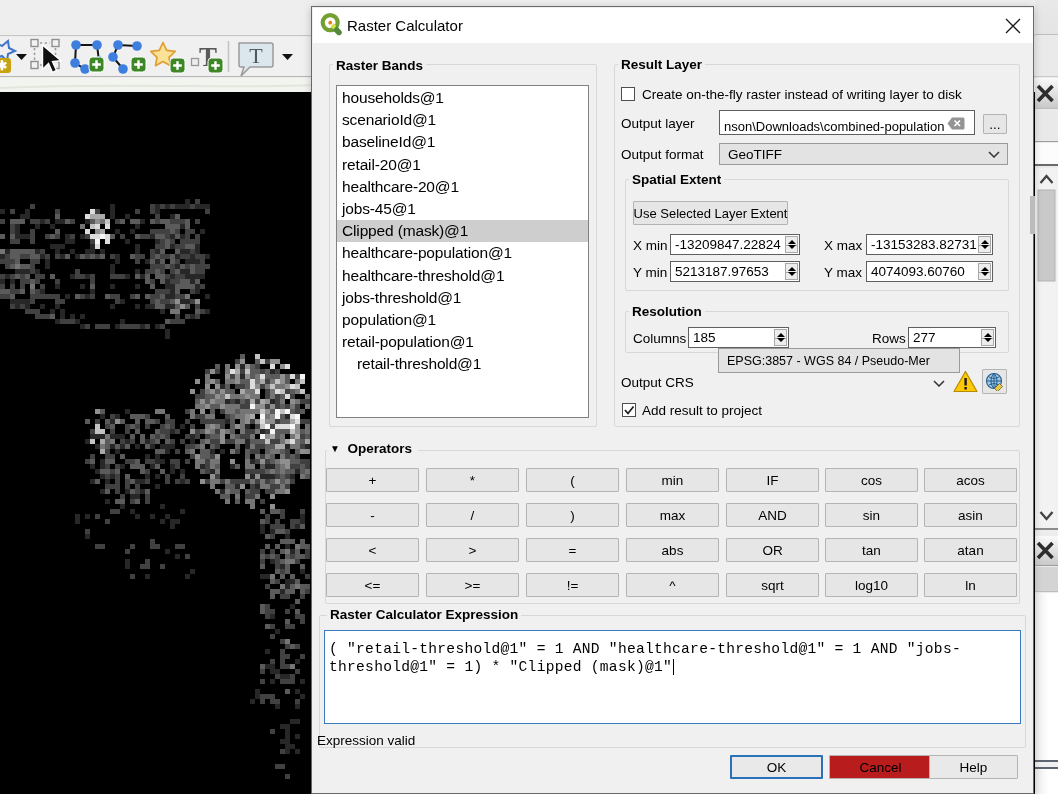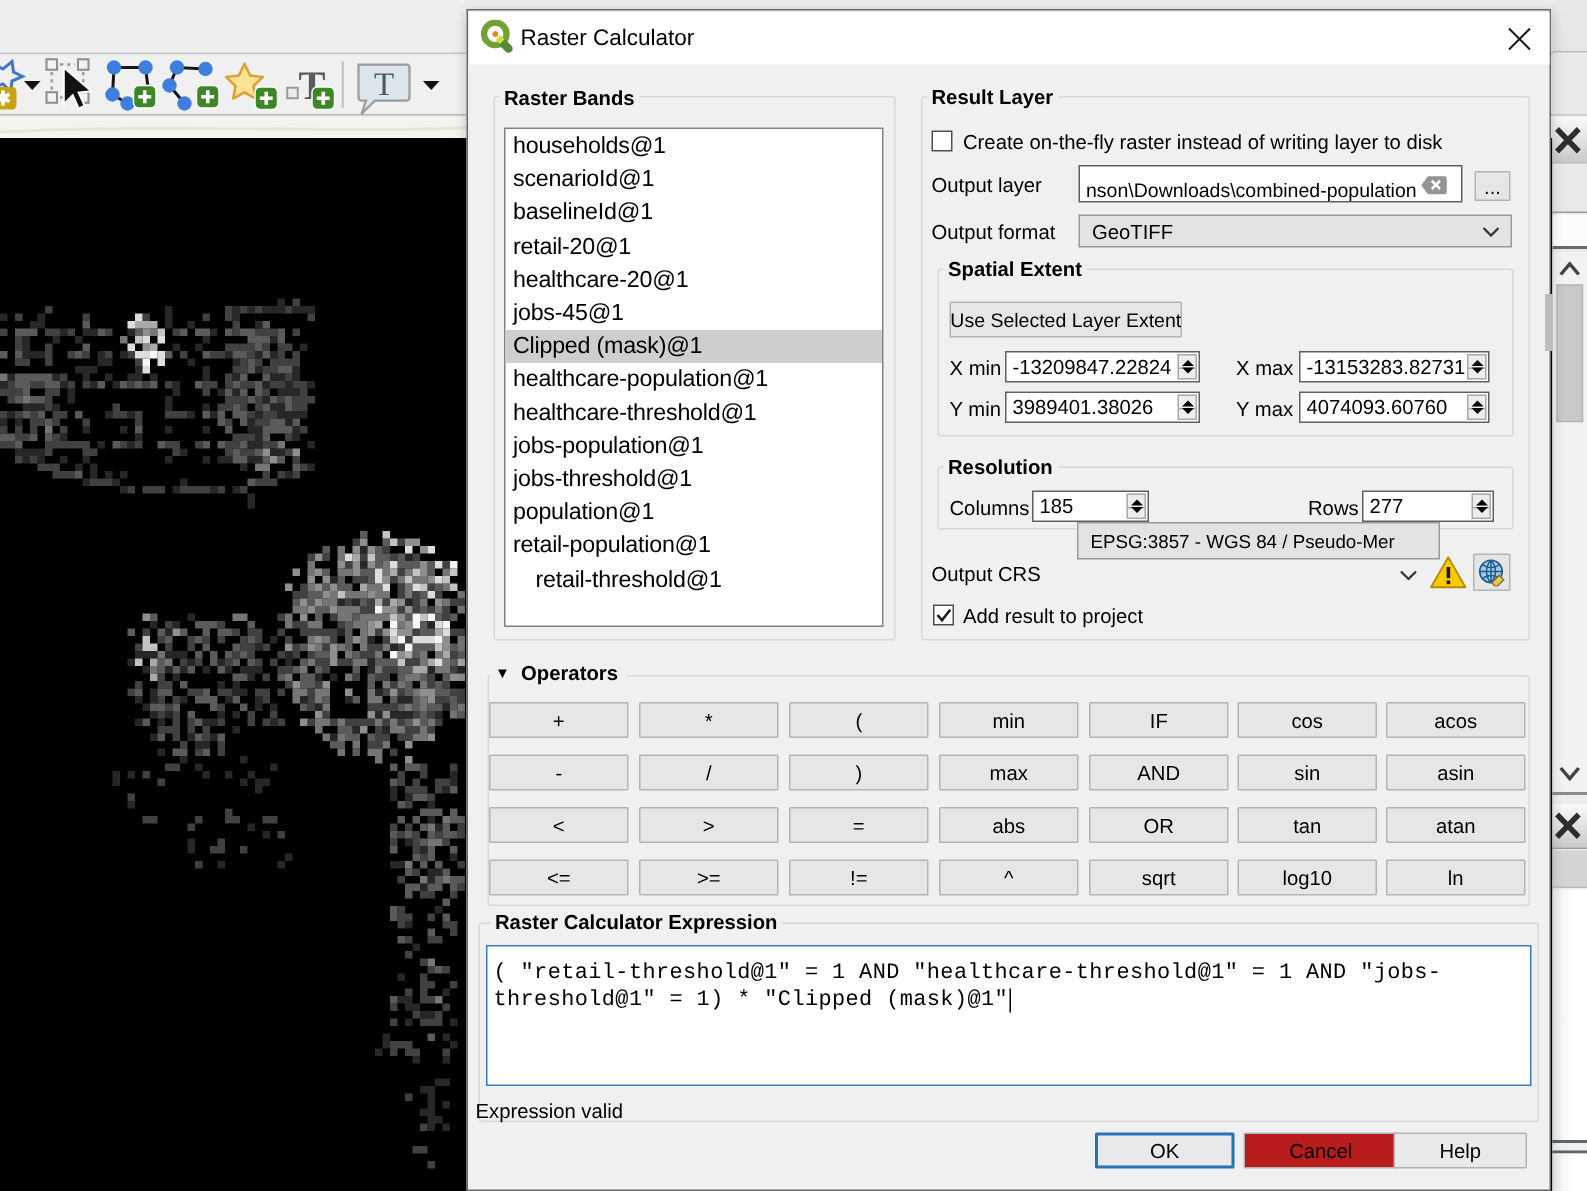--- a/index.html
+++ b/index.html
@@ -162,21 +162,20 @@
 <div class="abs" style="left:337px;top:87px;width:251px;font-size:15.5px;letter-spacing:-0.15px;line-height:22.2px;color:#000;">
   <div style="padding-left:5px;">households@1</div>
   <div style="padding-left:5px;">scenarioId@1</div>
   <div style="padding-left:5px;">baselineId@1</div>
   <div style="padding-left:5px;">retail-20@1</div>
   <div style="padding-left:5px;">healthcare-20@1</div>
   <div style="padding-left:5px;">jobs-45@1</div>
   <div style="padding-left:5px;background:#cecece;">Clipped (mask)@1</div>
   <div style="padding-left:5px;">healthcare-population@1</div>
   <div style="padding-left:5px;">healthcare-threshold@1</div>
-  <div style="padding-left:5px;">jobs-population@1</div>
   <div style="padding-left:5px;">jobs-threshold@1</div>
   <div style="padding-left:5px;">population@1</div>
   <div style="padding-left:5px;">retail-population@1</div>
   <div style="padding-left:20px;">retail-threshold@1</div>
 </div>
 
 <div class="grp" style="left:614px;top:64px;width:406px;height:363px;"></div>
 <div class="grplbl" style="left:618px;top:57px;">Result Layer</div>
 <div class="cb" style="left:621px;top:87px;"></div>
 <div class="lbl abs" style="left:642px;top:87px;">Create on-the-fly raster instead of writing layer to disk</div>
@@ -209,37 +208,37 @@
   </div>
 <div class="lbl abs" style="left:824px;top:238px;">X max</div>
 <div class="spin" style="left:866px;top:234px;width:127px;height:21px;">
     <span class="v">-13153283.82731</span>
     <span class="arrows">
       <i></i>
     </span>
   </div>
 <div class="lbl abs" style="left:633px;top:265px;">Y min</div>
 <div class="spin" style="left:670px;top:261px;width:130px;height:21px;">
-    <span class="v">3989401.38026</span>
+    <span class="v">5213187.97653</span>
     <span class="arrows">
       <i></i>
     </span>
   </div>
 <div class="lbl abs" style="left:824px;top:265px;">Y max</div>
 <div class="spin" style="left:866px;top:261px;width:127px;height:21px;">
     <span class="v">4074093.60760</span>
     <span class="arrows">
       <i></i>
     </span>
   </div>
 
 <div class="grp" style="left:625px;top:311px;width:384px;height:42px;"></div>
 <div class="grplbl" style="left:629px;top:304px;">Resolution</div>
 <div class="lbl abs" style="left:633px;top:331px;">Columns</div>
-<div class="spin" style="left:688px;top:327px;width:78px;height:21px;">
+<div class="spin" style="left:688px;top:327px;width:101px;height:21px;">
     <span class="v">185</span>
     <span class="arrows">
       <i></i>
     </span>
   </div>
 <div class="lbl abs" style="left:872px;top:331px;">Rows</div>
 <div class="spin" style="left:908px;top:327px;width:88px;height:21px;">
     <span class="v">277</span>
     <span class="arrows">
       <i></i>

